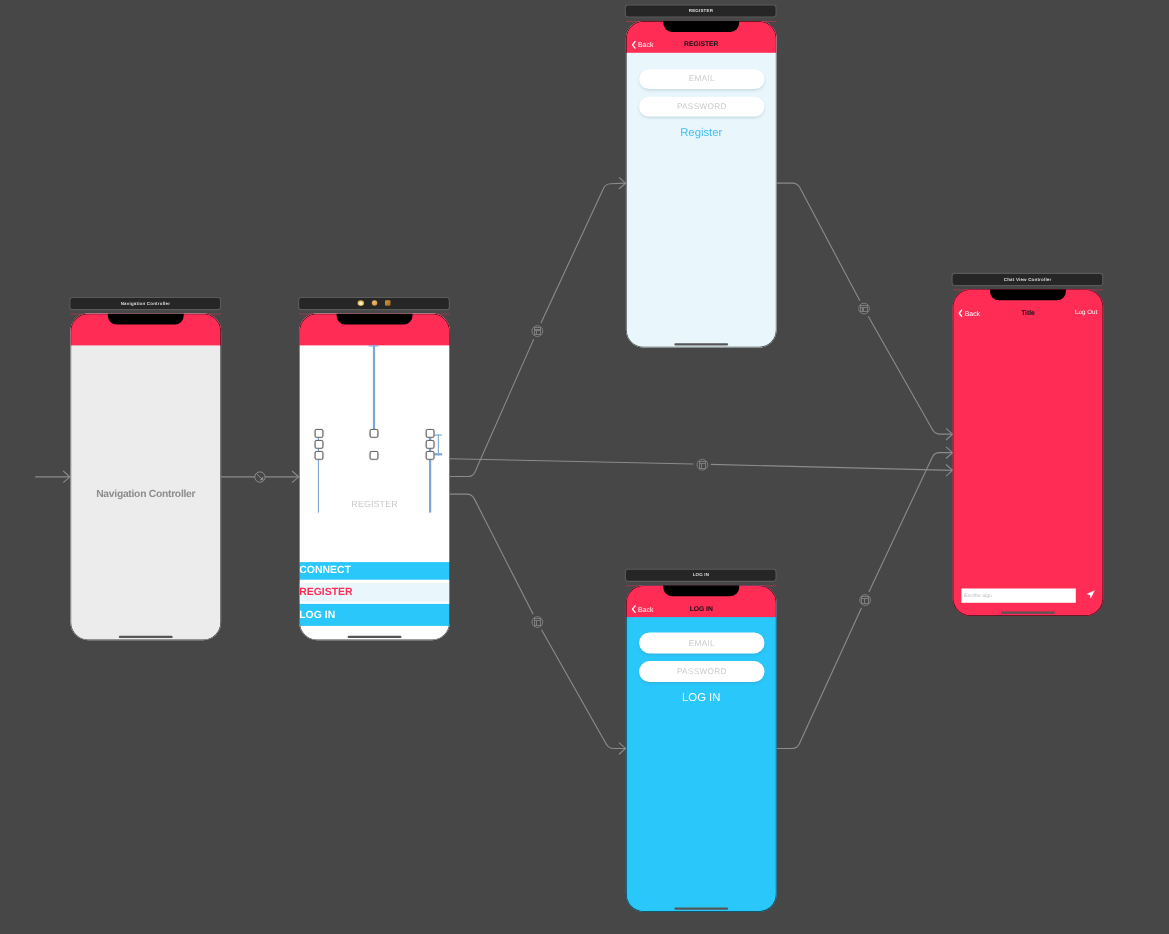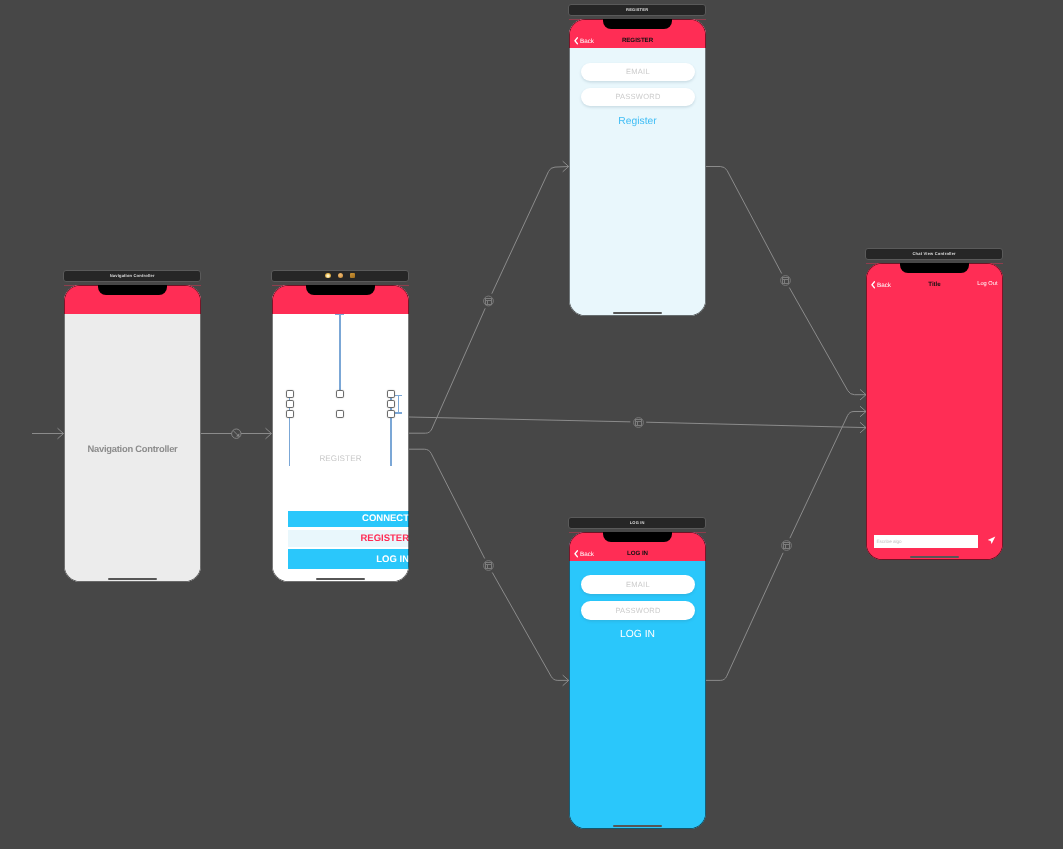--- a/index.html
+++ b/index.html
@@ -48,22 +48,22 @@
   .action{position:absolute;left:0;right:0;text-align:center;font-size:8px;line-height:1;}
 
   .tv-title{position:absolute;left:0;right:0;text-align:center;color:#949494;
             font-size:9.1px;font-weight:bold;line-height:1;}
   .tv-sub{position:absolute;left:0;right:0;text-align:center;color:#a0a0a0;
           font-size:5.9px;font-weight:bold;line-height:1;}
 
   .chat-input{position:absolute;background:#fff;display:flex;align-items:center;}
   .chat-ph{color:#bdbdbd;white-space:nowrap;font-size:4.6px;padding-left:2.5px;}
 
-  .btnrow{position:absolute;left:16px;right:0;display:flex;align-items:center;
-          justify-content:flex-end;font-weight:bold;}
+  .btnrow{position:absolute;left:0;right:0;display:flex;align-items:center;
+          justify-content:flex-start;font-weight:bold;}
 
   
   .hdl{position:absolute;box-sizing:border-box;background:#fff;width:8px;height:7.9px;
        border:1.5px solid #6b6b6b;border-radius:1.8px;z-index:8;
        box-shadow:0 0 1.2px rgba(0,0,0,.35);}
   .cline{position:absolute;background:#7ba7d6;z-index:6;}
 </style>
 </head>
 <body>
 

